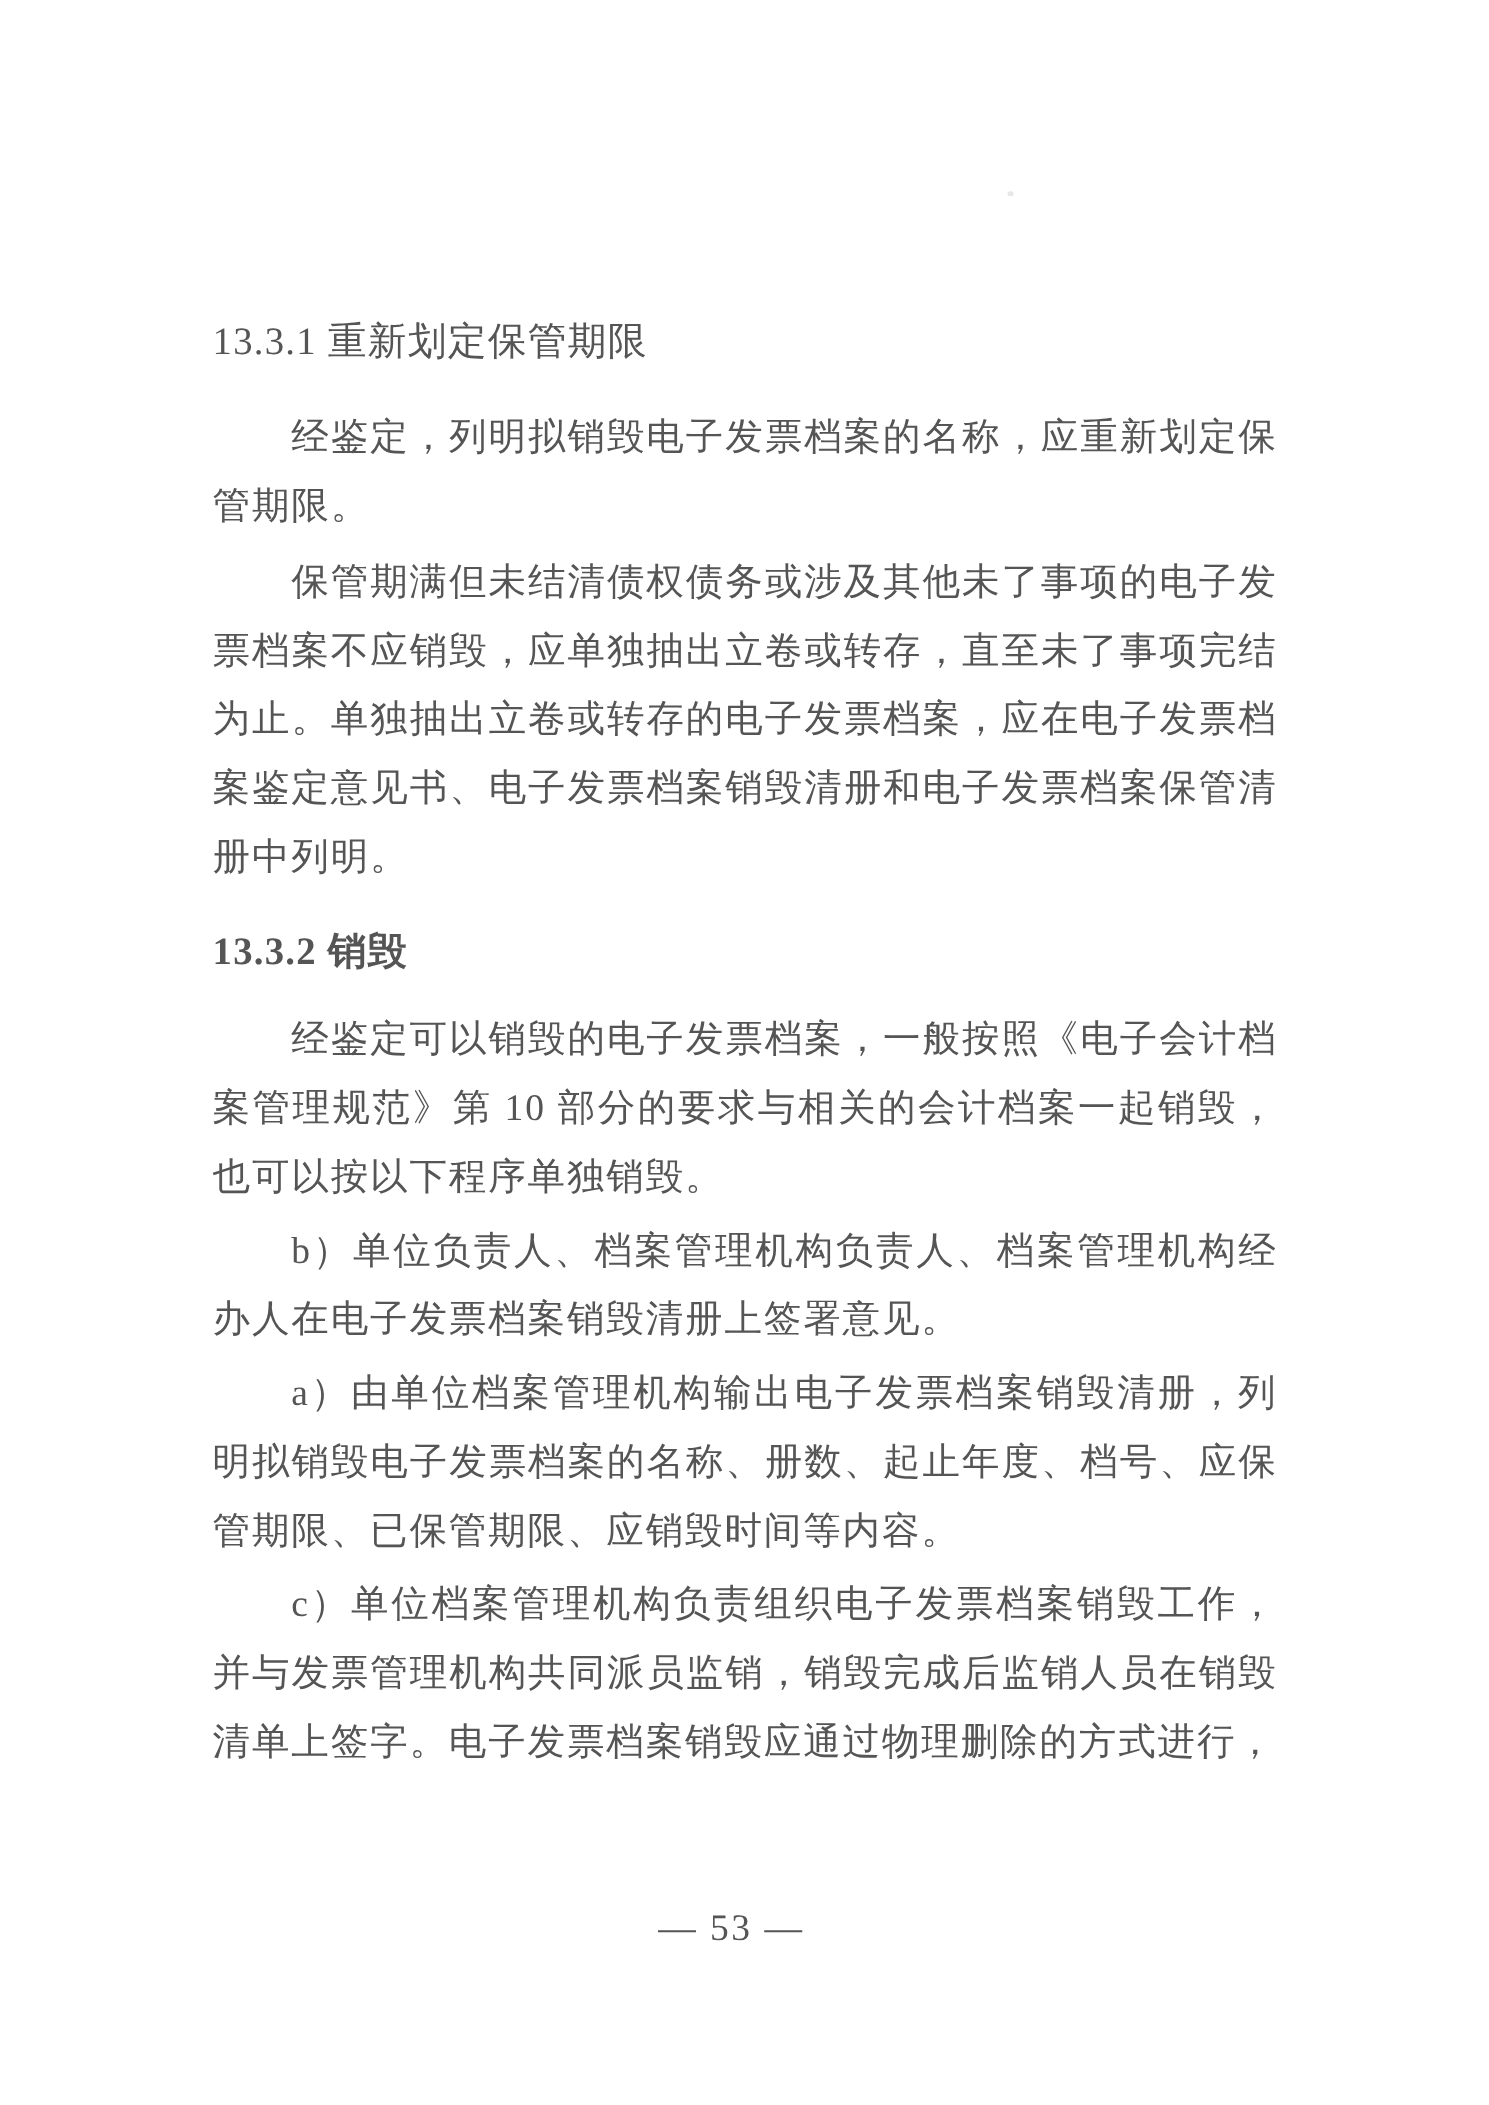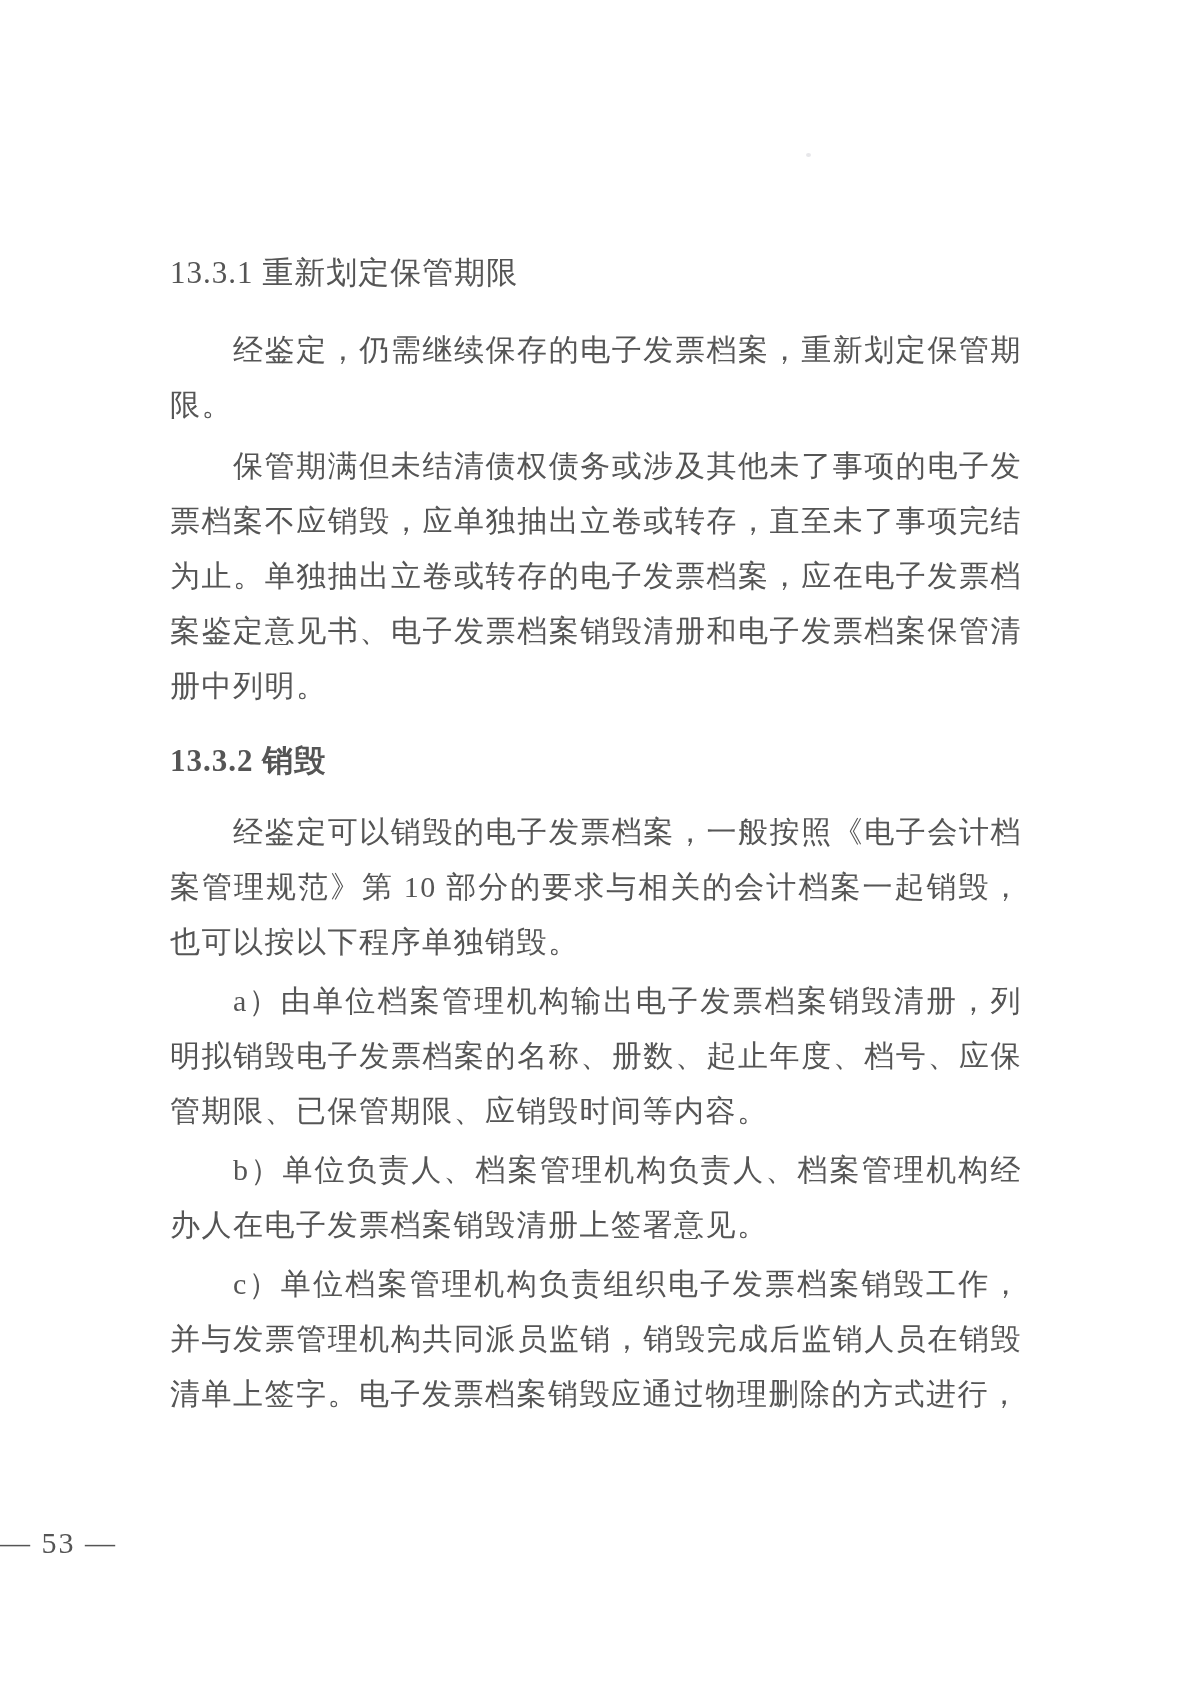--- a/index.html
+++ b/index.html
@@ -46,20 +46,21 @@
     text-justify: inter-ideograph;
     text-indent: 63px;
   }
   .para.spaced { margin-top: 6px; font-family: Liberation Serif, serif; }
   .para.item { margin-top: 4px; }
   .page-footer {
     position: absolute;
     left: 0;
     top: 1483px;
     width: 1170px;
+    text-align: center;
     font-size: 30px;
     line-height: 40px;
     letter-spacing: 2px;
     color: var(--ink, #555555);
   }
   
   .speck {
     position: absolute;
     background: #e7e7ea;
     border-radius: 50%;
@@ -75,31 +76,31 @@
 </style>
 </head>
 <body>
 
 <div class="page">
 
   <main class="content">
 
     <h3 class="heading">13.3.1 重新划定保管期限</h3>
 
-    <p class="para">经鉴定，仍需继续保存的电子发票档案，重新划定保管期限。</p>
+    <p class="para">经鉴定，列明拟销毁电子发票档案的名称，应重新划定保管期限。</p>
 
     <p class="para spaced">保管期满但未结清债权债务或涉及其他未了事项的电子发票档案不应销毁，应单独抽出立卷或转存，直至未了事项完结为止。单独抽出立卷或转存的电子发票档案，应在电子发票档案鉴定意见书、电子发票档案销毁清册和电子发票档案保管清册中列明。</p>
 
     <h3 class="heading second">13.3.2 销毁</h3>
 
     <p class="para">经鉴定可以销毁的电子发票档案，一般按照《电子会计档案管理规范》第 10 部分的要求与相关的会计档案一起销毁，也可以按以下程序单独销毁。</p>
 
+    <p class="para item">b）单位负责人、档案管理机构负责人、档案管理机构经办人在电子发票档案销毁清册上签署意见。</p>
+
     <p class="para item">a）由单位档案管理机构输出电子发票档案销毁清册，列明拟销毁电子发票档案的名称、册数、起止年度、档号、应保管期限、已保管期限、应销毁时间等内容。</p>
-
-    <p class="para item">b）单位负责人、档案管理机构负责人、档案管理机构经办人在电子发票档案销毁清册上签署意见。</p>
 
     <p class="para item">c）单位档案管理机构负责组织电子发票档案销毁工作，并与发票管理机构共同派员监销，销毁完成后监销人员在销毁清单上签字。电子发票档案销毁应通过物理删除的方式进行，</p>
 
   </main>
 
   <footer class="page-footer">— 53 —</footer>
 
   <span class="speck a"></span>
   <span class="speck b"></span>
   <span class="smudge"></span>

